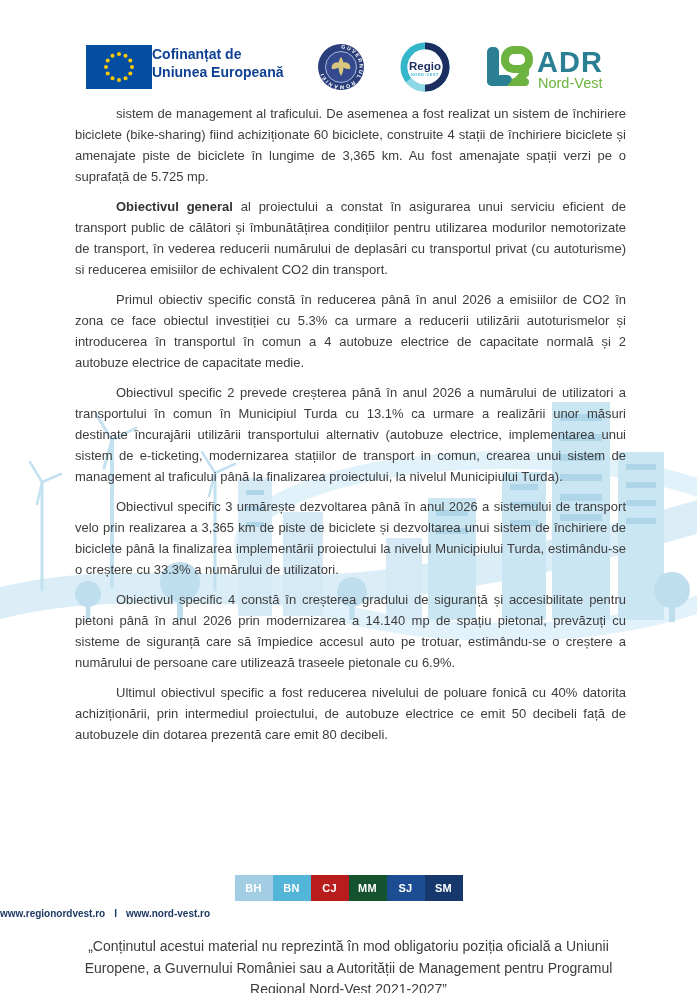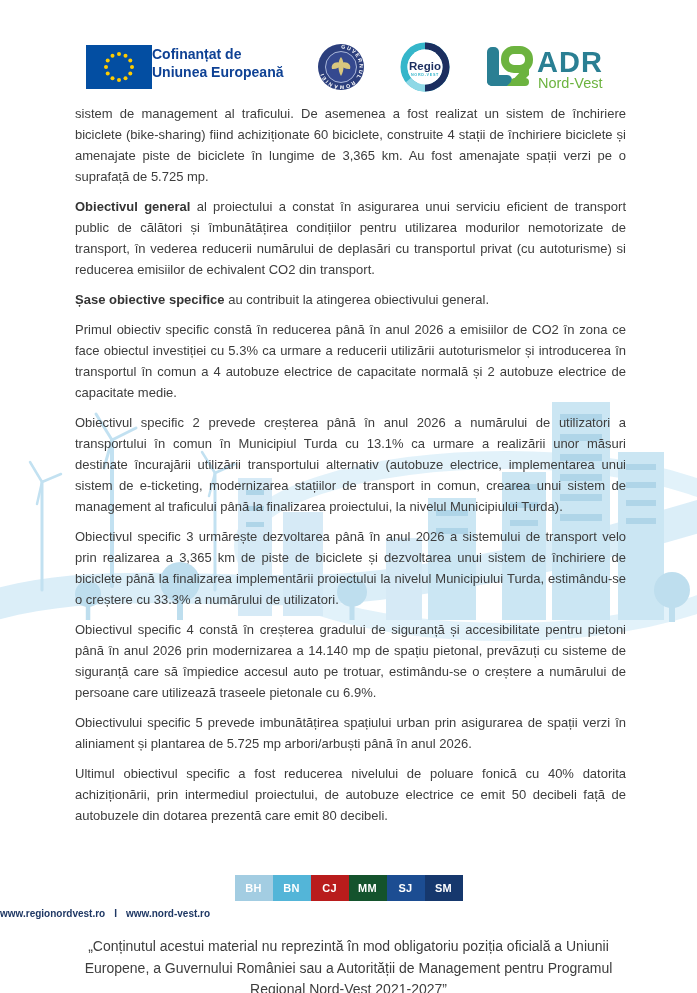--- a/index.html
+++ b/index.html
@@ -21,21 +21,21 @@
   .watermark { position:absolute; top:378px; left:0; width:697px; height:292px; opacity:.8; pointer-events:none; }
 
   
   .doc-body {
     position:absolute; top:103px; left:75px; width:551px;
   }
   .doc-body p {
     margin:0 0 9px 0; font-size:13px; line-height:21px;
     text-align:justify; position:relative; z-index:2;
   }
-  .doc-body strong { font-weight:bold; color:#343434; }
+  .doc-body strong { font-weight:bold; color:#343434;margin-left:41px; }
 
   
   .county-bar {
     position:absolute; top:875px; left:50%; transform:translateX(-50%);
     display:flex; width:228px; height:26px; z-index:2;
   }
   .county-seg {
     flex:1; display:flex; align-items:center; justify-content:center;
     color:#ffffff; font-weight:bold; font-size:11px; letter-spacing:.3px;
   }
@@ -165,26 +165,24 @@
       <circle cx="672" cy="212" r="18"></circle>
         <rect x="669" y="222" width="6" height="22"></rect>
       <circle cx="88" cy="216" r="13"></circle>
         <rect x="85.8" y="224" width="4.5" height="18"></rect>
     </g>
   </svg>
 
   <div class="doc-body">
     <p><strong></strong><span>sistem de management al traficului. De asemenea a fost realizat un sistem de închiriere biciclete (bike-sharing) fiind achiziționate 60 biciclete, construite 4 stații de închiriere biciclete și amenajate piste de biciclete în lungime de 3,365 km. Au fost amenajate spații verzi pe o suprafață de 5.725 mp.</span></p>
     <p><strong>Obiectivul general</strong><span> al proiectului a constat în asigurarea unui serviciu eficient de transport public de călători și îmbunătățirea condițiilor pentru utilizarea modurilor nemotorizate de transport, în vederea reducerii numărului de deplasări cu transportul privat (cu autoturisme) si reducerea emisiilor de echivalent CO2 din transport.</span></p>
-    <p><strong>Șase obiective specifice</strong><span> au contribuit la atingerea obiectivului general.</span></p>
     <p><strong></strong><span>Primul obiectiv specific constă în reducerea până în anul 2026 a emisiilor de CO2 în zona ce face obiectul investiției cu 5.3% ca urmare a reducerii utilizării autoturismelor și introducerea în transportul în comun a 4 autobuze electrice de capacitate normală și 2 autobuze electrice de capacitate medie.</span></p>
     <p><strong></strong><span>Obiectivul specific 2 prevede creșterea până în anul 2026 a numărului de utilizatori a transportului în comun în Municipiul Turda cu 13.1% ca urmare a realizării unor măsuri destinate încurajării utilizării transportului alternativ (autobuze electrice, implementarea unui sistem de e-ticketing, modernizarea stațiilor de transport in comun, crearea unui sistem de management al traficului până la finalizarea proiectului, la nivelul Municipiului Turda).</span></p>
     <p><strong></strong><span>Obiectivul specific 3 urmărește dezvoltarea până în anul 2026 a sistemului de transport velo prin realizarea a 3,365 km de piste de biciclete și dezvoltarea unui sistem de închiriere de biciclete până la finalizarea implementării proiectului la nivelul Municipiului Turda, estimându-se o creștere cu 33.3% a numărului de utilizatori.</span></p>
     <p><strong></strong><span>Obiectivul specific 4 constă în creșterea gradului de siguranță și accesibilitate pentru pietoni până în anul 2026 prin modernizarea a 14.140 mp de spațiu pietonal, prevăzuți cu sisteme de siguranță care să împiedice accesul auto pe trotuar, estimându-se o creștere a numărului de persoane care utilizează traseele pietonale cu 6.9%.</span></p>
-    <p><strong></strong><span>Obiectivului specific 5 prevede imbunătățirea spațiului urban prin asigurarea de spații verzi în aliniament și plantarea de 5.725 mp arbori/arbuști până în anul 2026.</span></p>
     <p><strong></strong><span>Ultimul obiectivul specific a fost reducerea nivelului de poluare fonică cu 40% datorita achiziționării, prin intermediul proiectului, de autobuze electrice ce emit 50 decibeli față de autobuzele din dotarea prezentă care emit 80 decibeli.</span></p>
   </div>
 
   <div class="county-bar">
     <div class="county-seg" style="background: rgb(163, 205, 226);">BH</div>
     <div class="county-seg" style="background: rgb(83, 181, 216);">BN</div>
     <div class="county-seg" style="background: #b91c1c;">CJ</div>
     <div class="county-seg" style="background: #14532d;">MM</div>
     <div class="county-seg" style="background: rgb(28, 77, 146);">SJ</div>
     <div class="county-seg" style="background: rgb(22, 56, 109);">SM</div>

